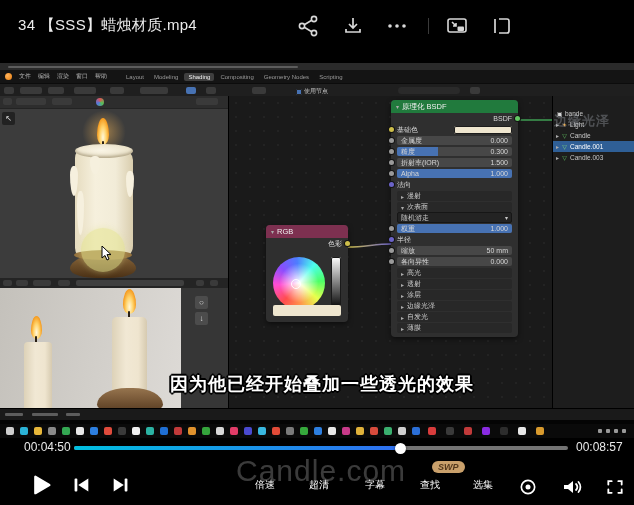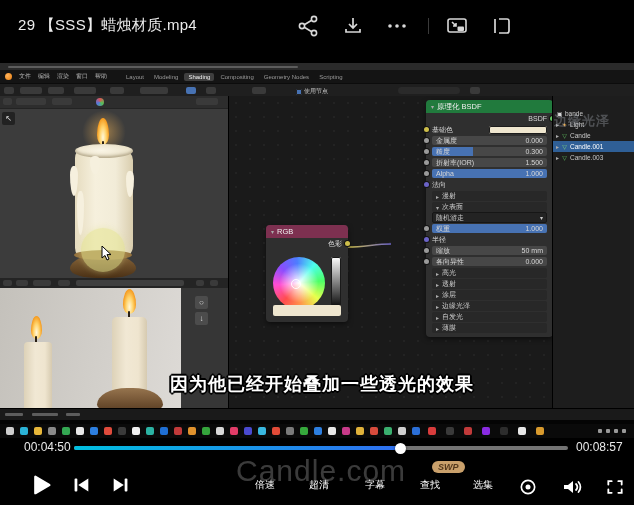--- a/index.html
+++ b/index.html
@@ -141,21 +141,21 @@
        color:#53381c;font-size:9px;font-weight:bold;font-style:italic;}
   .cgwm{position:absolute;left:236px;top:454px;z-index:7;font-size:30px;font-weight:300;
         color:rgba(195,195,195,.30);letter-spacing:1px;pointer-events:none;}
 </style>
 </head>
 <body>
 
 <div id="stage">
 
   <header class="topbar">
-    <div class="vtitle">29 【SSS】蜡烛材质.mp4</div>
+    <div class="vtitle">34 【SSS】蜡烛材质.mp4</div>
 
     <span class="tbicon" style="left:296px">
       <svg viewBox="0 0 24 24" fill="none" stroke="currentColor" stroke-width="1.6">
         <circle cx="18" cy="5" r="2.6"></circle>
           <circle cx="6" cy="12" r="2.6"></circle>
           <circle cx="18" cy="19" r="2.6"></circle>
         <path d="M8.3 10.7 15.7 6.3M8.3 13.3l7.4 4.4"></path>
       </svg>
     </span>
     <span class="tbicon" style="left:341px">
@@ -282,21 +282,21 @@
         <defs>
           <linearGradient id="wire1" x1="0" y1="0" x2="1" y2="0">
             <stop offset="0" stop-color="#cdbe4a"></stop>
               <stop offset="1" stop-color="#6b63c7"></stop>
           </linearGradient>
         </defs>
         <path d="M119,151 C136,151 146,148 162,148" stroke="url(#wire1)" stroke-width="1.5" fill="none"></path>
         <path d="M289,24 L324,24" stroke="#3f9e53" stroke-width="1.5" fill="none"></path>
       </svg>
 
-      <div class="node" style="left:162px;top:4px;width:127px;margin-left:35px;">
+      <div class="node" style="left:162px;top:4px;width:127px;">
         <div class="nhead green">
           <span class="arr">▾</span>
           <span>原理化 BSDF</span>
         </div>
         <div class="prow">
           <span class="nlabel right">BSDF</span>
           <span class="sock green r"></span>
         </div>
         <div class="prow">
           <span class="sock yellow l"></span>

